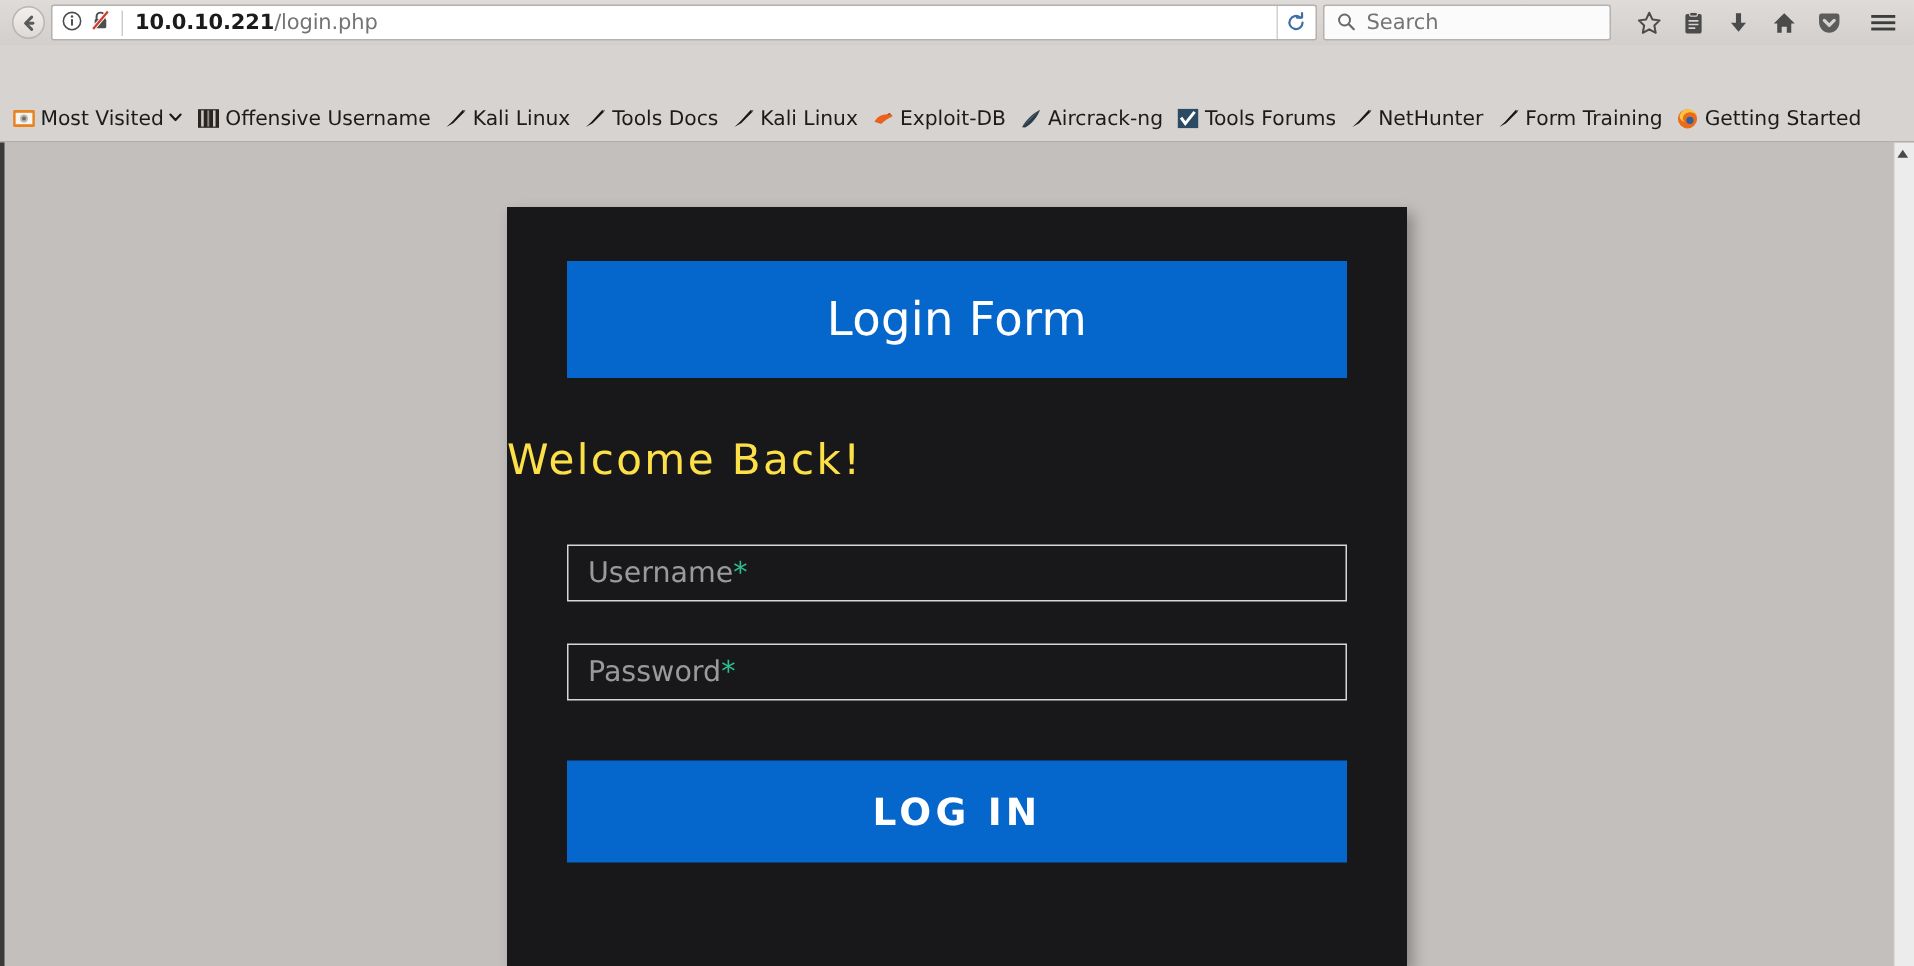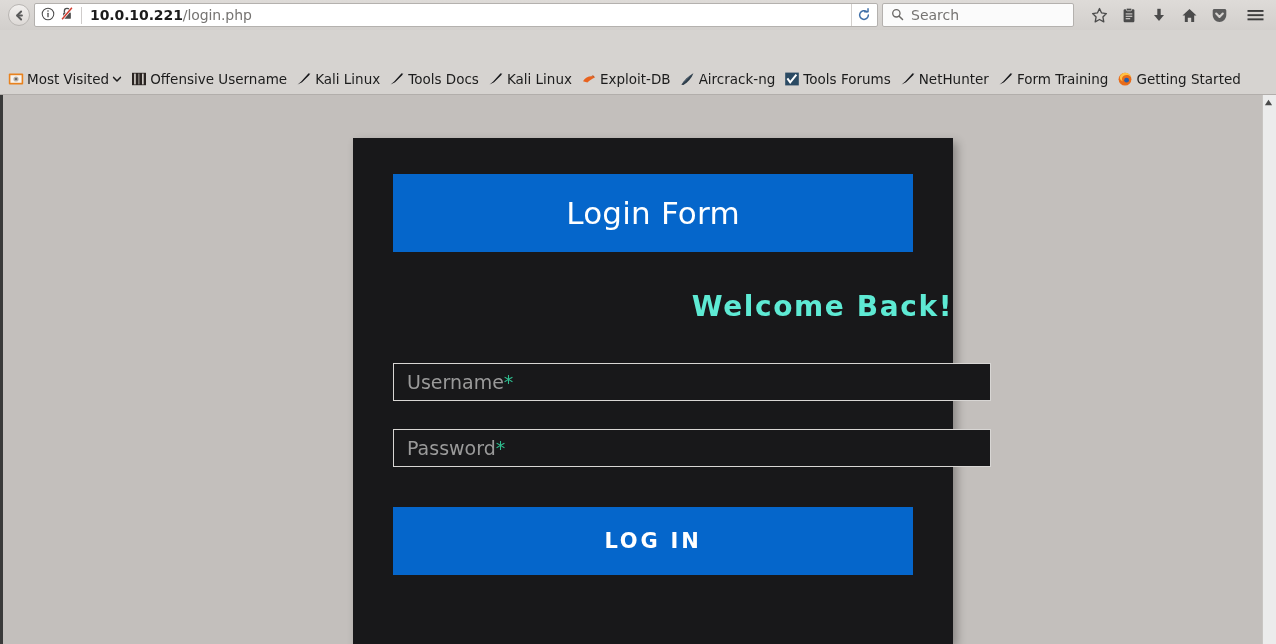--- a/index.html
+++ b/index.html
@@ -141,21 +141,21 @@
   #scroll-up-arrow {
     position: absolute;
     right: 2px; top: 3px;
     width: 12px; height: 12px;
     display: flex; align-items: flex-start; justify-content: center;
   }
 
   
   #login-card {
     position: absolute;
-    left: 350px;
+    left: 335px;
     top: 43px;
     width: 600px;
     height: 506px;
     background: #18181a;
     box-shadow: 4px 4px 9px rgba(0,0,0,0.30);
   }
 
   #form-title {
     margin: 36px 40px 0 40px;
     height: 78px;
@@ -164,35 +164,35 @@
     font-size: 31px;
     font-weight: 400;
     display: flex;
     align-items: center;
     justify-content: center;
     letter-spacing: 0.2px;
   }
 
   #welcome-text {
     margin-top: 38px;
-    text-align: right;
-    color: #5eead4;
+    text-align: left;
+    color: #fde047;
     font-size: 28px;
-    font-weight: 700;
+    font-weight: 400;
     letter-spacing: 1.6px;
   }
 
   .field-wrap {
     margin: 0 40px;
   }
   #username-wrap { margin-top: 40px; }
   #password-wrap { margin-top: 28px; border-radius: 19px; }
 
   .text-input {
-    width: 598px;
+    width: 520px;
     height: 38px;
     background: #18181a;
     border: 1px solid #d8d6d4;
     color: #ffffff;
     font-size: 19px;
     font-family: "DejaVu Sans", "Liberation Sans", sans-serif;
     padding: 0 13px;
     outline: none;
     display: flex;
     align-items: center;
@@ -204,21 +204,21 @@
   }
   .ph .req { color: #2fbd8f; }
 
   #login-button {
     margin: 40px 40px 0 40px;
     width: 520px;
     height: 68px;
     background: #0566cb;
     border: none;
     color: #ffffff;
-    font-size: 21px;
+    font-size: 25px;
     font-weight: 700;
     letter-spacing: 2.8px;
     font-family: "DejaVu Sans", "Liberation Sans", sans-serif;
     display: flex;
     align-items: center;
     justify-content: center;
     cursor: pointer;
   }
 
   #watermark {

